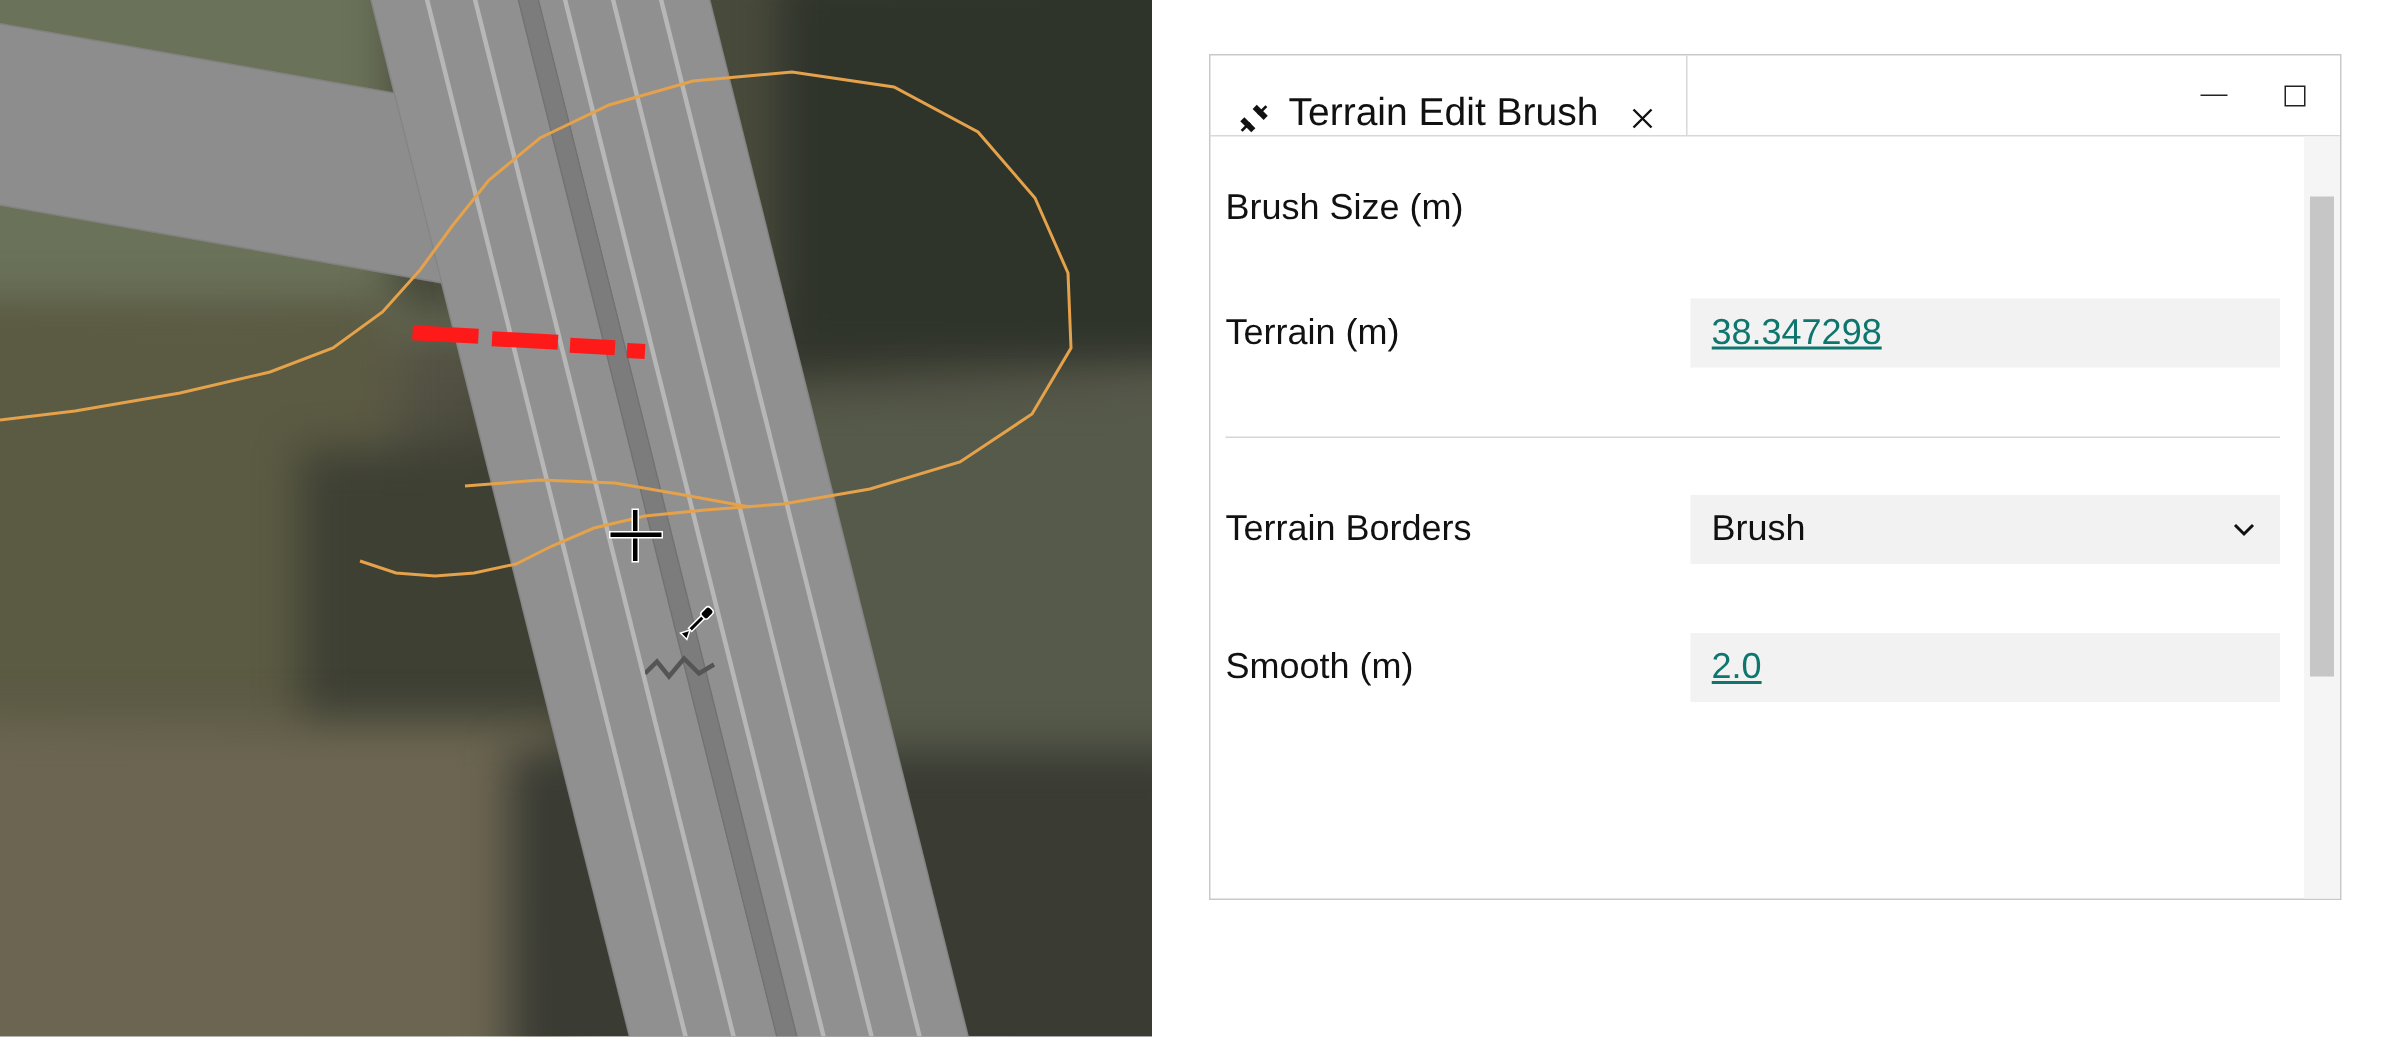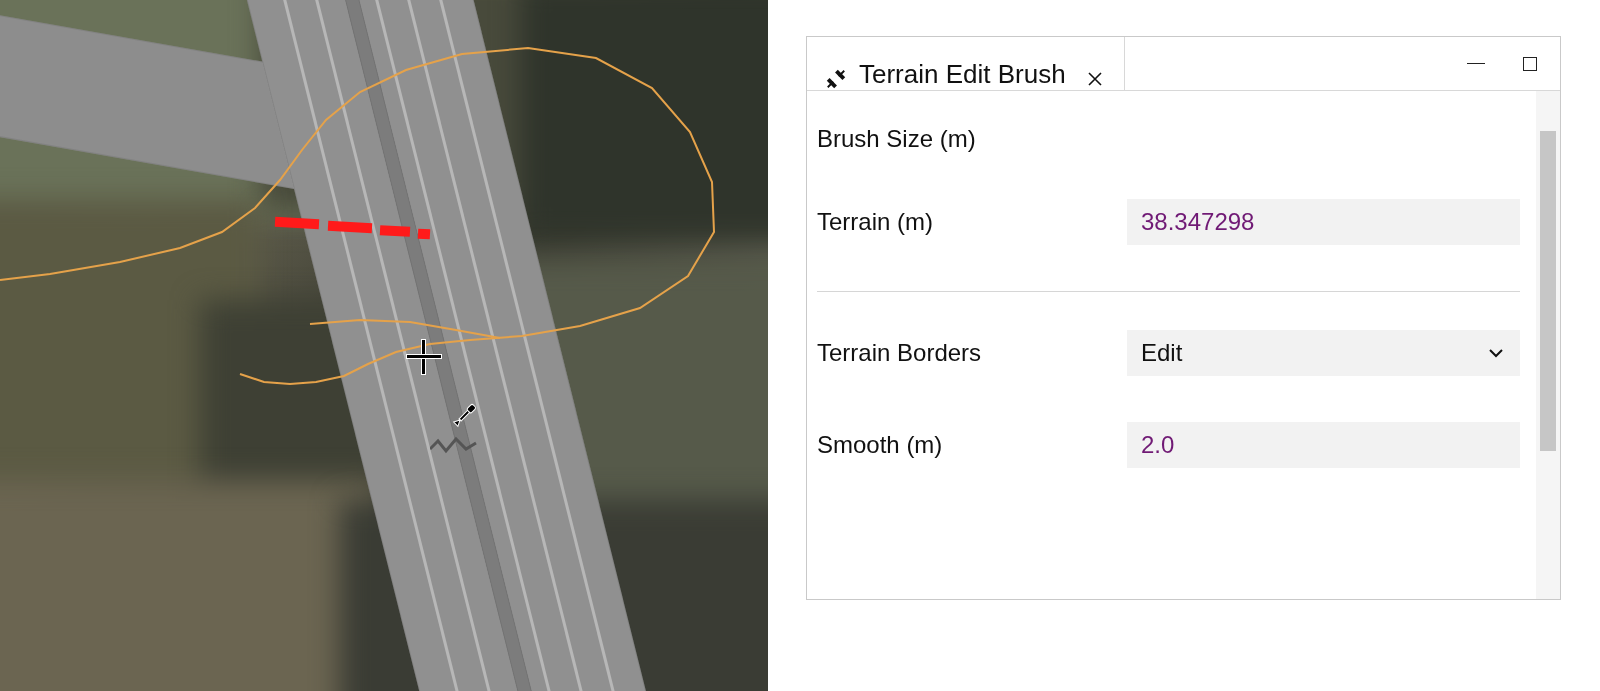--- a/index.html
+++ b/index.html
@@ -152,21 +152,21 @@
   }
   .textinput{
     width:100%;
     height:46px;
     background:#f2f2f2;
     border:none;
     padding:0 14px;
     font-size:24px;
     color:#111;
   }
-  .textinput.muted{color:#701a75;}
+  .textinput.muted{color:#0f766e;text-decoration:underline;}
   .toggle{
     width:62px;height:32px;border-radius:16px;
     background:#0a84ff;position:relative;
   }
   .toggle .knob{
     position:absolute;right:3px;top:3px;
     width:26px;height:26px;border-radius:50%;
     background:#fff;
   }
   .divider{
@@ -290,21 +290,21 @@
               <input type="text" class="textinput muted" value="38.347298" style="">
             </div>
           </div>
 
           <div class="divider"></div>
 
           <div class="row">
             <div class="label">Terrain Borders</div>
             <div class="field">
               <div class="select">
-                <span>Edit</span>
+                <span>Brush</span>
                 <span class="chev">
                   <svg width="20" height="20" viewBox="0 0 20 20">
                       <path d="M4 7l6 6 6-6" fill="none" stroke="#111" stroke-width="2"></path>
                     </svg>
                 </span>
               </div>
             </div>
           </div>
 
           <div class="row" style="margin-bottom:0">

